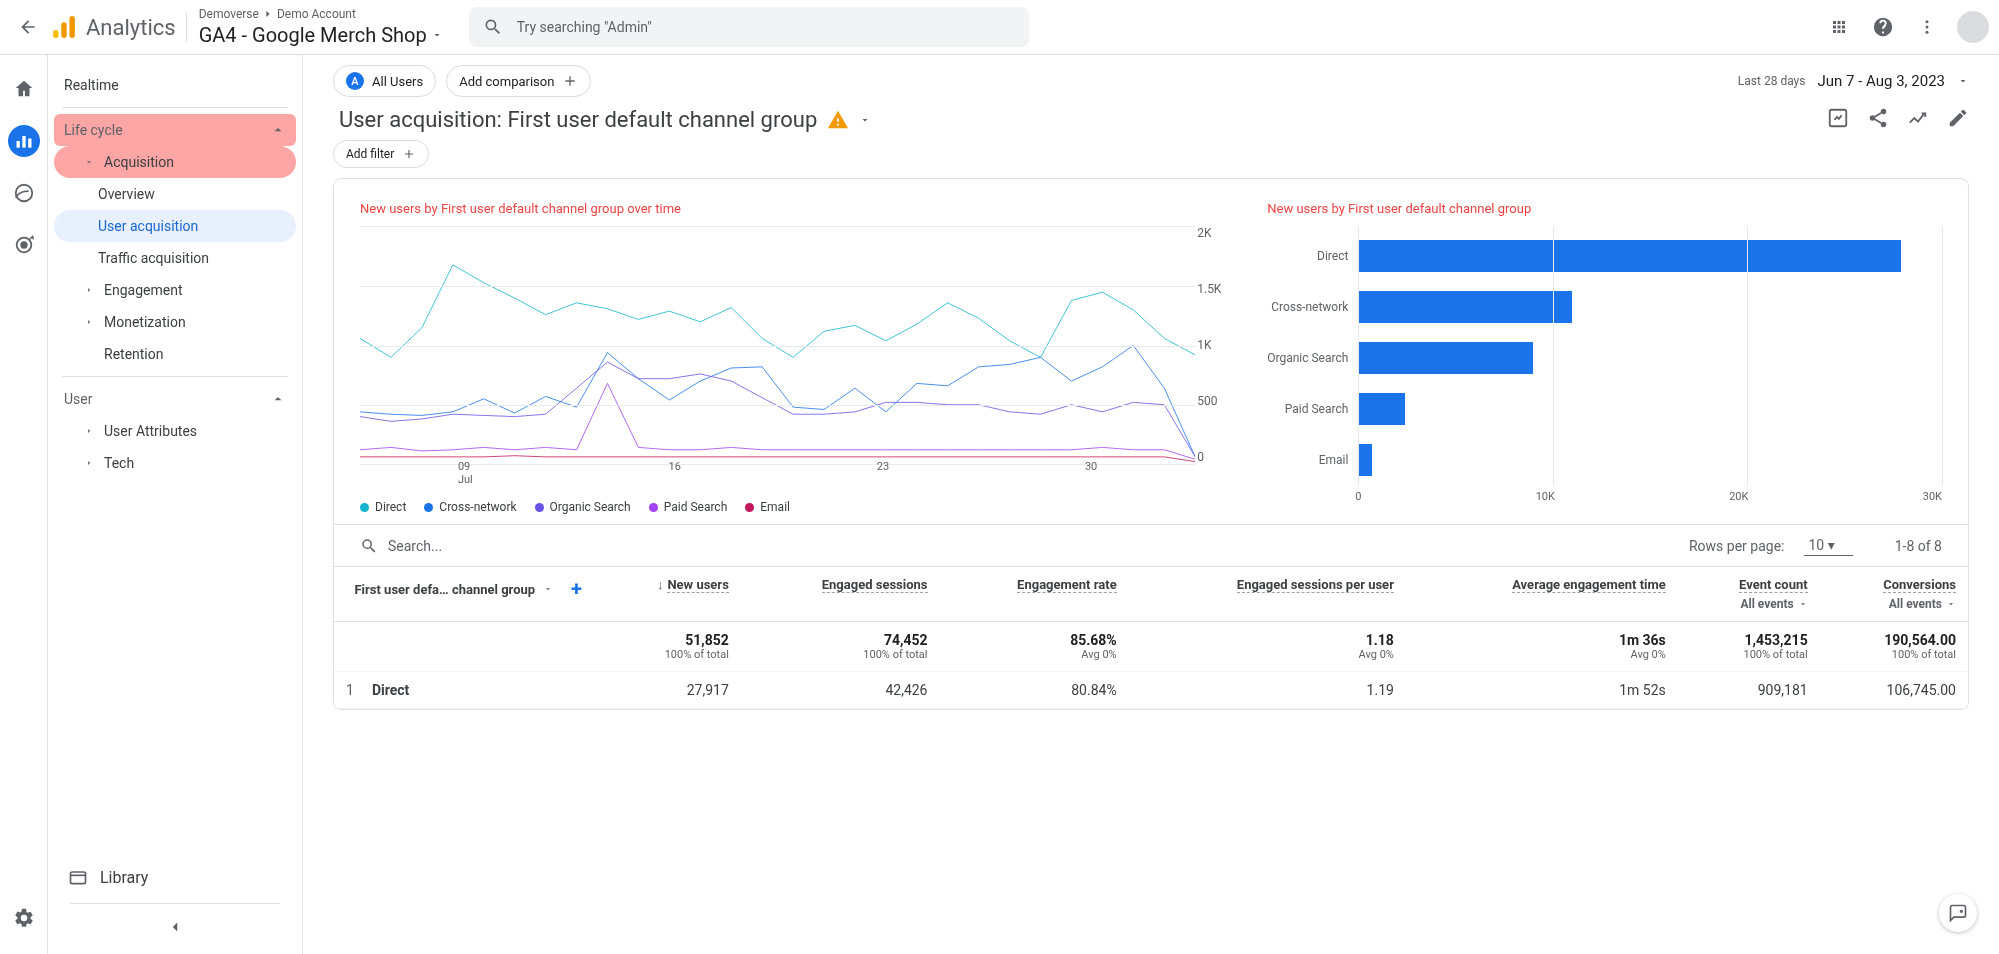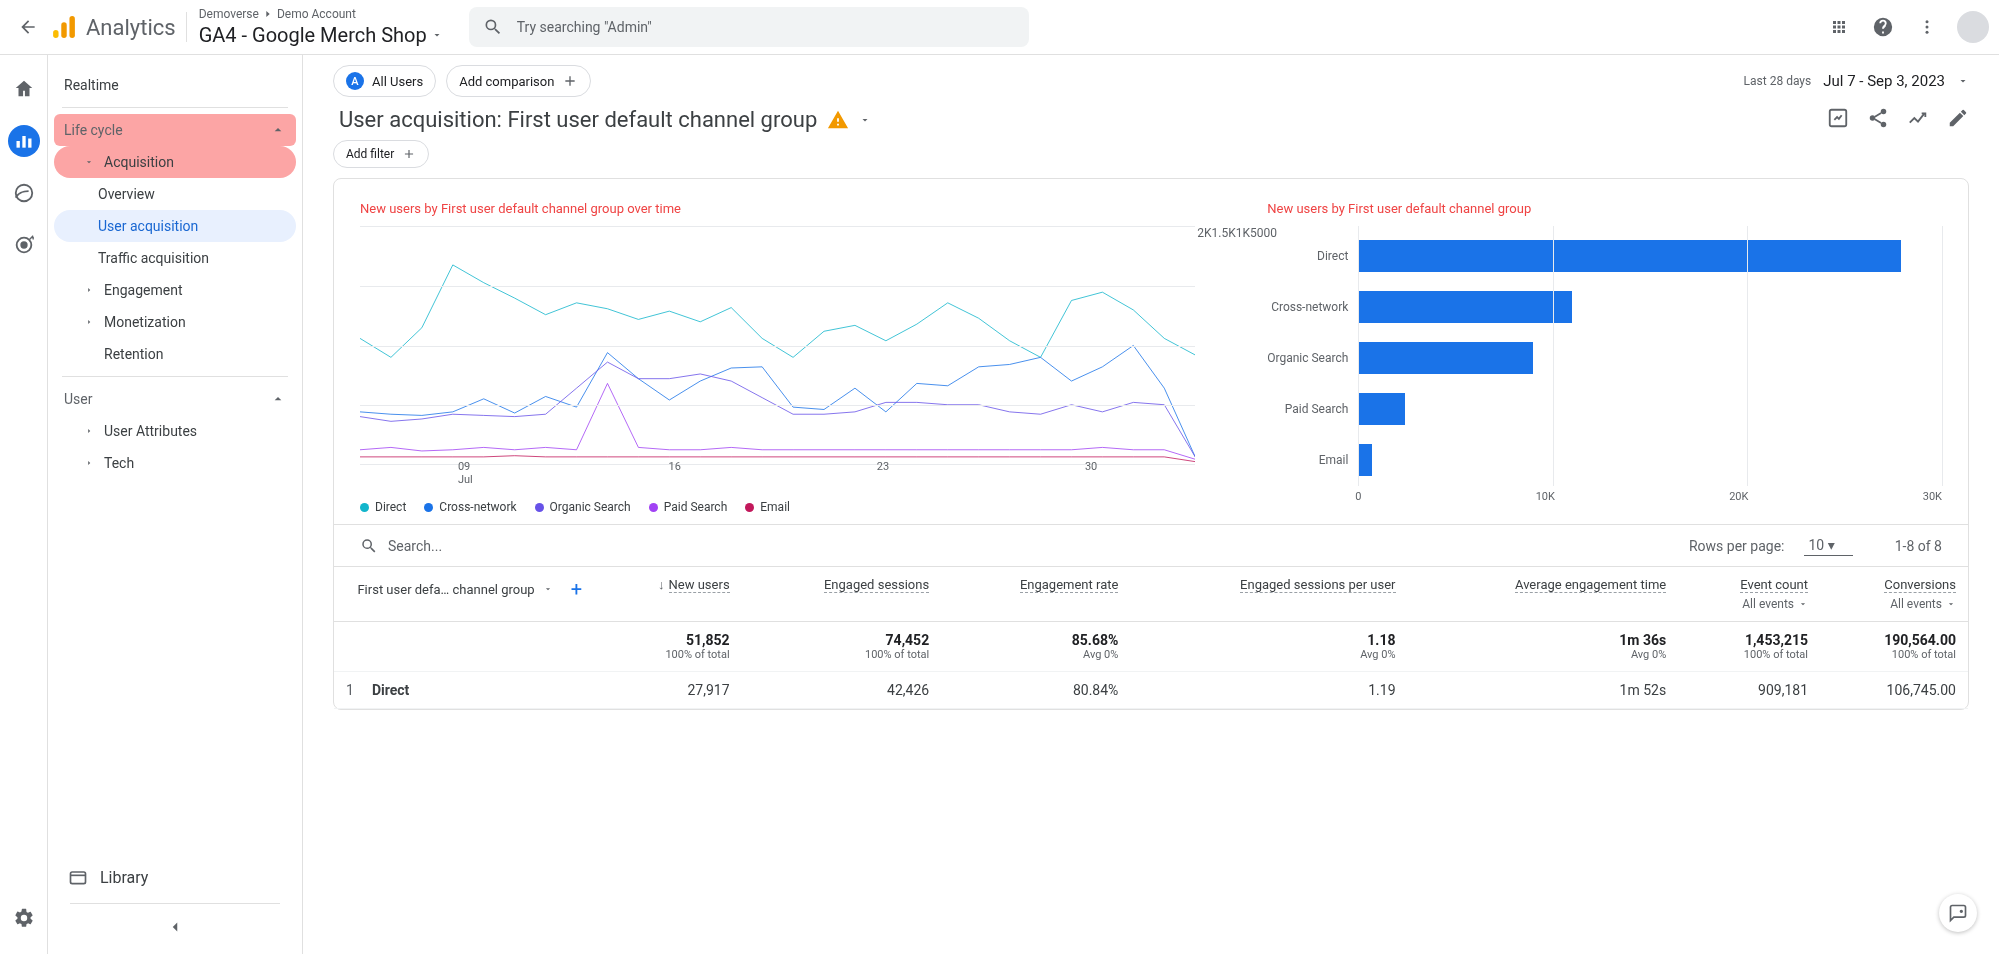--- a/index.html
+++ b/index.html
@@ -50,21 +50,21 @@
 .warn-icon{color:#f29900}
 .title-actions{margin-left:auto;display:flex;gap:18px;color:#5f6368}
 .title-actions div{cursor:pointer}
 
 .card{border:1px solid #e0e0e0;border-radius:8px;margin-top:10px}
 .charts-row{display:flex;padding:22px 26px 10px 26px;gap:30px}
 .chart-box{flex:1}
 .chart-title{font-size:13px;color:#ef4444;margin-bottom:10px}
 
 .line-chart{position:relative;height:260px}
-.y-axis{position:absolute;right:0;top:0;bottom:22px;width:40px;display:flex;flex-direction:row;justify-content:space-between;text-align:left;font-size:12px;color:#5f6368}
+.y-axis{position:absolute;right:0;top:0;bottom:22px;width:40px;display:flex;flex-direction:column;justify-content:space-between;text-align:left;font-size:12px;color:#5f6368}
 .plot-area{position:absolute;left:0;right:42px;top:0;bottom:22px;border-top:1px solid #e8eaed}
 .grid-line{position:absolute;left:0;right:0;border-top:1px solid #e8eaed}
 .x-axis{position:absolute;left:0;right:42px;bottom:0;display:flex;justify-content:space-around;font-size:11px;color:#5f6368}
 .legend{display:flex;gap:18px;margin-top:14px;font-size:12px;color:#3c4043}
 .legend-item{display:flex;align-items:center;gap:6px}
 .legend-dot{width:9px;height:9px;border-radius:50%}
 
 .bar-chart{height:260px;display:flex}
 .bar-labels{display:flex;flex-direction:column;justify-content:space-around;text-align:right;font-size:12px;color:#5f6368;padding-right:10px;padding-top:4px}
 .bar-track-area{flex:1;position:relative;display:flex;flex-direction:column;justify-content:space-around;padding-top:4px}
@@ -73,21 +73,21 @@
 .bar-x-axis{display:flex;justify-content:space-between;font-size:11px;color:#5f6368;margin-left:88px;margin-top:4px}
 .bar-vgrid{position:absolute;top:0;bottom:0;border-left:1px solid #e8eaed}
 
 .table-toolbar{display:flex;align-items:center;padding:10px 26px;border-top:1px solid #e0e0e0;color:#5f6368;font-size:14px}
 .table-search{display:flex;align-items:center;gap:10px}
 .rows-per{margin-left:auto;display:flex;align-items:center;gap:20px}
 .rows-select{border:none;border-bottom:1px solid #5f6368;padding:2px 18px 2px 4px;font-size:14px;background:transparent}
 .page-info{margin-left:22px}
 
 table{width:100%;border-collapse:collapse;font-size:14px;color:#3c4043}
-th{text-align:right;font-weight:400;padding:10px 12px;border-bottom:1px solid #e0e0e0;border-top:1px solid #e0e0e0;font-size:13px;color:#3c4043;vertical-align:top}
+th{text-align:right;font-weight:700;padding:10px 12px;border-bottom:1px solid #e0e0e0;border-top:1px solid #e0e0e0;font-size:13px;color:#3c4043;vertical-align:top}
 th span.dotted{border-bottom:1px dashed #9aa0a6;display:inline-block}
 .subhead{font-size:12px;color:#5f6368;margin-top:4px;display:flex;align-items:center;justify-content:flex-end;gap:4px}
 th:first-child{text-align:left;width:260px}
 td{text-align:right;padding:10px 12px;border-bottom:1px solid #f1f3f4}
 td:first-child{text-align:left}
 .totals td{color:#202124}
 .total-sub{font-size:11px;color:#5f6368}
 .dim-header{display:flex;align-items:center;gap:8px;color:#3c4043}
 .add-plus{color:#1a73e8;font-size:20px;cursor:pointer;margin-left:10px}
 .sort-arrow{color:#5f6368;margin-right:4px}
@@ -263,21 +263,21 @@
         <span>All Users</span>
       </div>
       <div class="chip">
         <span>Add comparison</span>
         <svg width="16" height="16" viewBox="0 0 24 24" fill="#5f6368">
             <path d="M19 13h-6v6h-2v-6H5v-2h6V5h2v6h6z"></path>
           </svg>
       </div>
       <div class="date-range-box">
         <span style="font-size:12px">Last 28 days</span>
-        <span class="date-value">Jul 7 - Sep 3, 2023</span>
+        <span class="date-value">Jun 7 - Aug 3, 2023</span>
         <svg width="12" height="12" viewBox="0 0 24 24" fill="#5f6368">
             <path d="M7 10l5 5 5-5z"></path>
           </svg>
       </div>
     </div>
 
     <div class="title-row">
       <span class="page-title">User acquisition: First user default channel group</span>
       <svg width="22" height="22" viewBox="0 0 24 24" class="warn-icon" fill="currentColor">
           <path d="M12 2L1 21h22zM13 18h-2v-2h2zm0-4h-2v-4h2z"></path>

